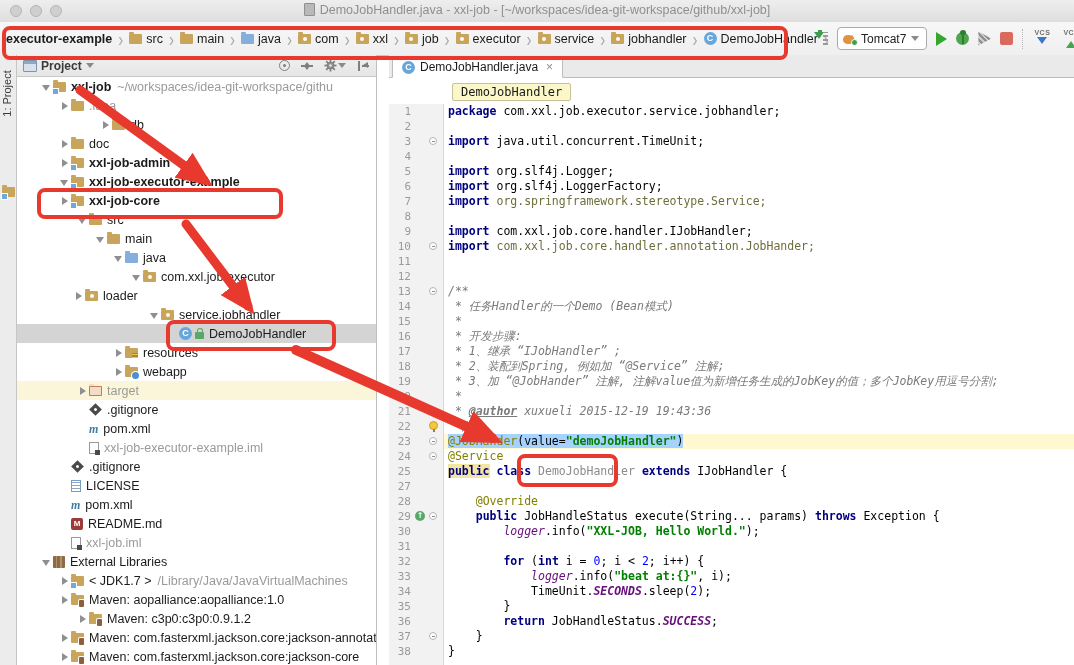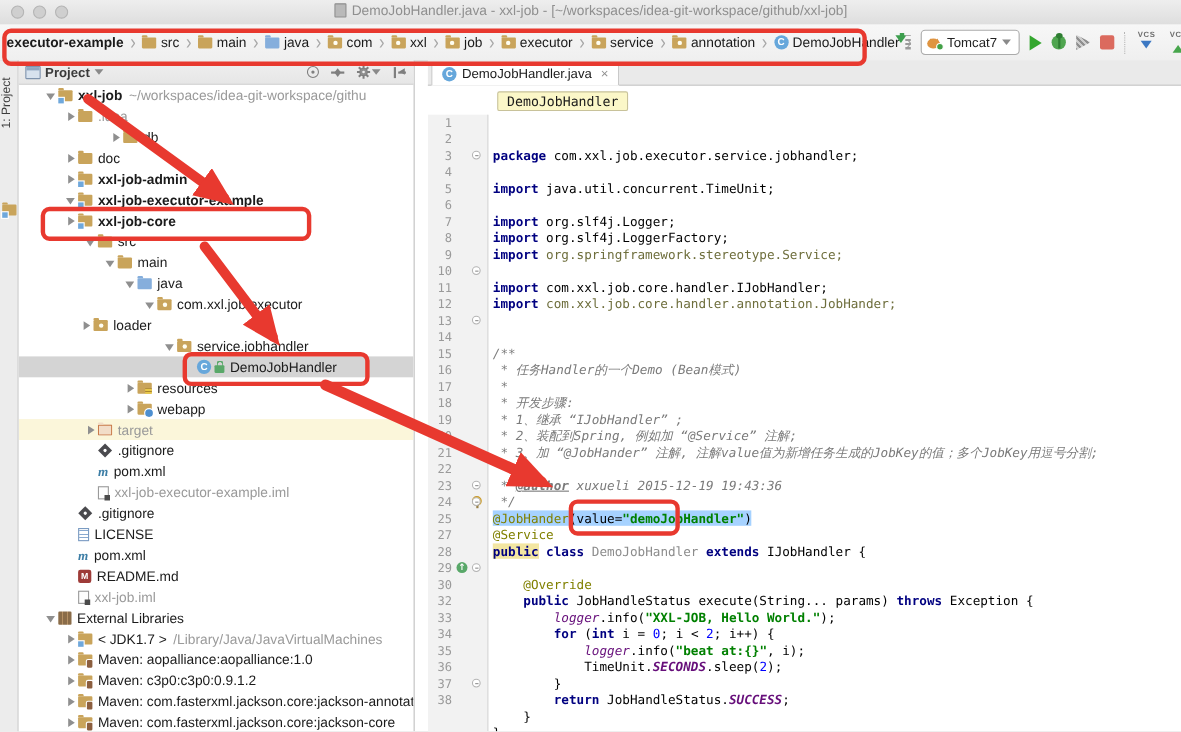--- a/index.html
+++ b/index.html
@@ -119,21 +119,21 @@
     padding:1px 8px;font:12px/14px "DejaVu Sans Mono",monospace;color:#1a1a1a;}
   .codewrap{position:absolute;left:0;top:49px;right:0;bottom:0;font:11.5px/15px "DejaVu Sans Mono",monospace;overflow:hidden;}
   .gutterbg{position:absolute;left:0;top:0;bottom:0;width:54px;background:#f2f2f2;border-right:1px solid #d8d8d8;}
   .cline{position:relative;display:flex;height:15px;}
   .gut{position:relative;flex:0 0 55px;color:#9a9a9a;font-size:11px;}
   .gut .num{position:absolute;right:33px;top:0;}
   .fold{position:absolute;right:7px;top:3px;width:8px;height:8px;border:1px solid #b5b5b5;border-radius:50%;box-sizing:border-box;background:#fff;}
   .fold:before{content:"";position:absolute;left:1.5px;top:2.5px;width:3px;height:1px;background:#8f8f8f;}
   .ovr{position:absolute;right:19px;top:2px;width:10px;height:10px;border-radius:50%;background:#59a869;color:#fff;
     font:bold 8px/10px "DejaVu Sans",sans-serif;text-align:center;}
-  .tw{flex:1;white-space:pre;padding-left:4px;position:relative;margin-top:30px;}
+  .tw{flex:1;white-space:pre;padding-left:4px;position:relative;}
   .cline.caret .tw{background:#fff8d0;}
   .selspan{background:#a6d2ff;}
   .bulbic{position:absolute;left:-15px;top:2px;width:9px;height:9px;border-radius:50%;background:#f5c73c;border:1px solid #c99a2e;box-sizing:border-box;}
   .bulbic:after{content:"";position:absolute;left:2.5px;bottom:-3px;width:2px;height:3px;background:#9a8147;}
   
   .sk{color:#000080;font-weight:bold;}
   .skh{color:#000080;font-weight:bold;background:#f3e6a2;}
   .sp{color:#000;}
   .ss{color:#008000;font-weight:bold;}
   .sn2{color:#0000ff;}
@@ -217,21 +217,21 @@
           <span class="fld">
             <span class="dot"></span>
           </span>
           <span>service</span>
         </span>
         <span class="chev">›</span>
         <span class="bc-item">
           <span class="fld">
             <span class="dot"></span>
           </span>
-          <span>annotation</span>
+          <span>jobhandler</span>
         </span>
         <span class="chev">›</span>
         <span class="bc-item">
           <span class="cls">C</span>
           <span>DemoJobHandler</span>
         </span>
         <span class="chev">›</span>
       </div>
     <div class="runbox">
       <span class="scrollic">
@@ -463,21 +463,21 @@
             <span class="lab">&lt; JDK1.7 &gt;</span>
             <span class="extra">/Library/Java/JavaVirtualMachines</span>
           </div>
           <div class="trow" style="padding-left: 42px;">
             <span class="tri right"></span>
             <span class="fld">
               <span class="jar"></span>
             </span>
             <span class="lab">Maven: aopalliance:aopalliance:1.0</span>
           </div>
-          <div class="trow" style="padding-left: 42px;">
+          <div class="trow" style="padding-left: 60px;">
             <span class="tri right"></span>
             <span class="fld">
               <span class="jar"></span>
             </span>
             <span class="lab">Maven: c3p0:c3p0:0.9.1.2</span>
           </div>
           <div class="trow" style="padding-left: 42px;">
             <span class="tri right"></span>
             <span class="fld">
               <span class="jar"></span>
@@ -681,20 +681,26 @@
                 <span class="ovr">↑</span>
                 <span class="fold"></span>
               </span>
               <span class="tw"><span class="sp">    </span><span class="sk">public</span><span class="sp"> JobHandleStatus execute(String... params) </span><span class="sk">throws</span><span class="sp"> Exception {</span></span>
             </div>
             <div class="cline">
               <span class="gut">
                 <span class="num">30</span>
               </span>
               <span class="tw"><span class="sp">        </span><span class="sf">logger</span><span class="sp">.info(</span><span class="ss">"XXL-JOB, Hello World."</span><span class="sp">);</span></span>
+            </div>
+            <div class="cline">
+              <span class="gut">
+                <span class="num">31</span>
+              </span>
+              <span class="tw"></span>
             </div>
             <div class="cline">
               <span class="gut">
                 <span class="num">32</span>
               </span>
               <span class="tw"><span class="sp">        </span><span class="sk">for</span><span class="sp"> (</span><span class="sk">int</span><span class="sp"> i = </span><span class="sn2">0</span><span class="sp">; i &lt; </span><span class="sn2">2</span><span class="sp">; i++) {</span></span>
             </div>
             <div class="cline">
               <span class="gut">
                 <span class="num">33</span>

